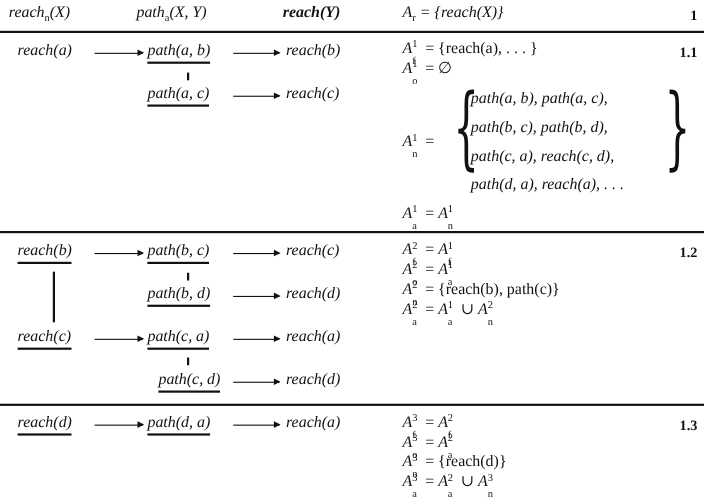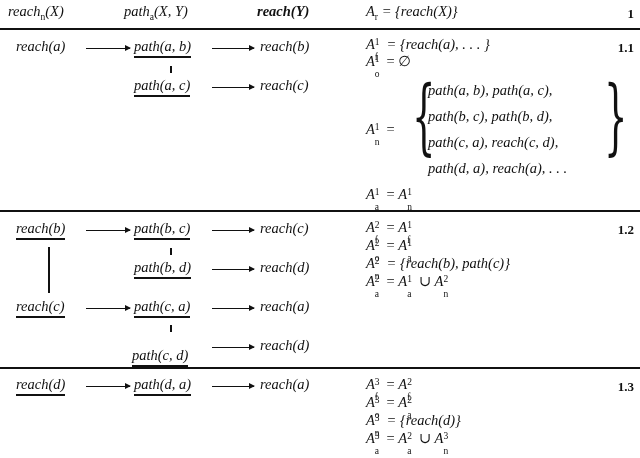--- a/index.html
+++ b/index.html
@@ -1,21 +1,21 @@
 <!DOCTYPE html>
 <html><head>
   <meta charset="utf-8">
   <style>
     html, body { margin: 0; padding: 0; background: #ffffff; }
     body {
       width: 640px; height: 458px; position: relative; overflow: hidden;
       font-family: "DejaVu Serif", "Liberation Serif", serif;
       color: #111;
     }
-    .it { font-style: italic; }
+    .it { }
     .abs { position: absolute; white-space: nowrap; }
     .hdr { font-size: 15px; top: 3px; }
     .t { font-size: 14.5px; font-style: italic; font-family: "Liberation Serif", "DejaVu Serif", serif; }
     .m { font-size: 14.5px; font-family: "Liberation Serif", "DejaVu Serif", serif; }
     .rule { position: absolute; left: 0; width: 640px; height: 2px; background: #111; }
     .ul { border-bottom: 2px solid #111; padding-bottom: 1px; }
     .arrow { position: absolute; height: 1px; background: #111; }
     .arrow::after {
       content: ""; position: absolute; right: -1px; top: -3px;
       border-left: 6px solid #111; border-top: 3.5px solid transparent; border-bottom: 3.5px solid transparent;
@@ -91,21 +91,21 @@
 <div class="abs t ul" style="left:134px;top:259px;">path(b, d)</div>
 <div class="arrow" style="left:212px;top:269px;width:42px;"></div>
 <div class="abs t" style="left:260px;top:259px;">reach(d)</div>
 
 <div class="abs t ul" style="left:16px;top:298px;">reach(c)</div>
 <div class="arrow" style="left:86px;top:308px;width:44px;"></div>
 <div class="abs t ul" style="left:134px;top:298px;text-align:center;">path(c, a)</div>
 <div class="arrow" style="left:212px;top:308px;width:42px;"></div>
 <div class="abs t" style="left:260px;top:298px;">reach(a)</div>
 <div class="tick" style="left:170px;top:325px;"></div>
-<div class="abs t ul" style="left:132px;top:337px;margin-top:10px;">path(c, d)</div>
+<div class="abs t ul" style="left:144px;top:337px;">path(c, d)</div>
 <div class="arrow" style="left:212px;top:347px;width:42px;"></div>
 <div class="abs t" style="left:260px;top:337px;">reach(d)</div>
 
 <div class="abs m" style="left:366px;top:219px;">
   <span class="Asym">A</span><span class="stack"><span class="sp">2</span><span class="sb">f</span></span><span> = </span><span class="Asym">A</span><span class="stack"><span class="sp">1</span><span class="sb">f</span></span>
 </div>
 <div class="stepno" style="top:222px;margin-left:32px;">1.2</div>
 <div class="abs m" style="left:366px;top:237px;">
   <span class="Asym">A</span><span class="stack"><span class="sp">2</span><span class="sb">o</span></span><span> = </span><span class="Asym">A</span><span class="stack"><span class="sp">1</span><span class="sb">a</span></span>
 </div>

